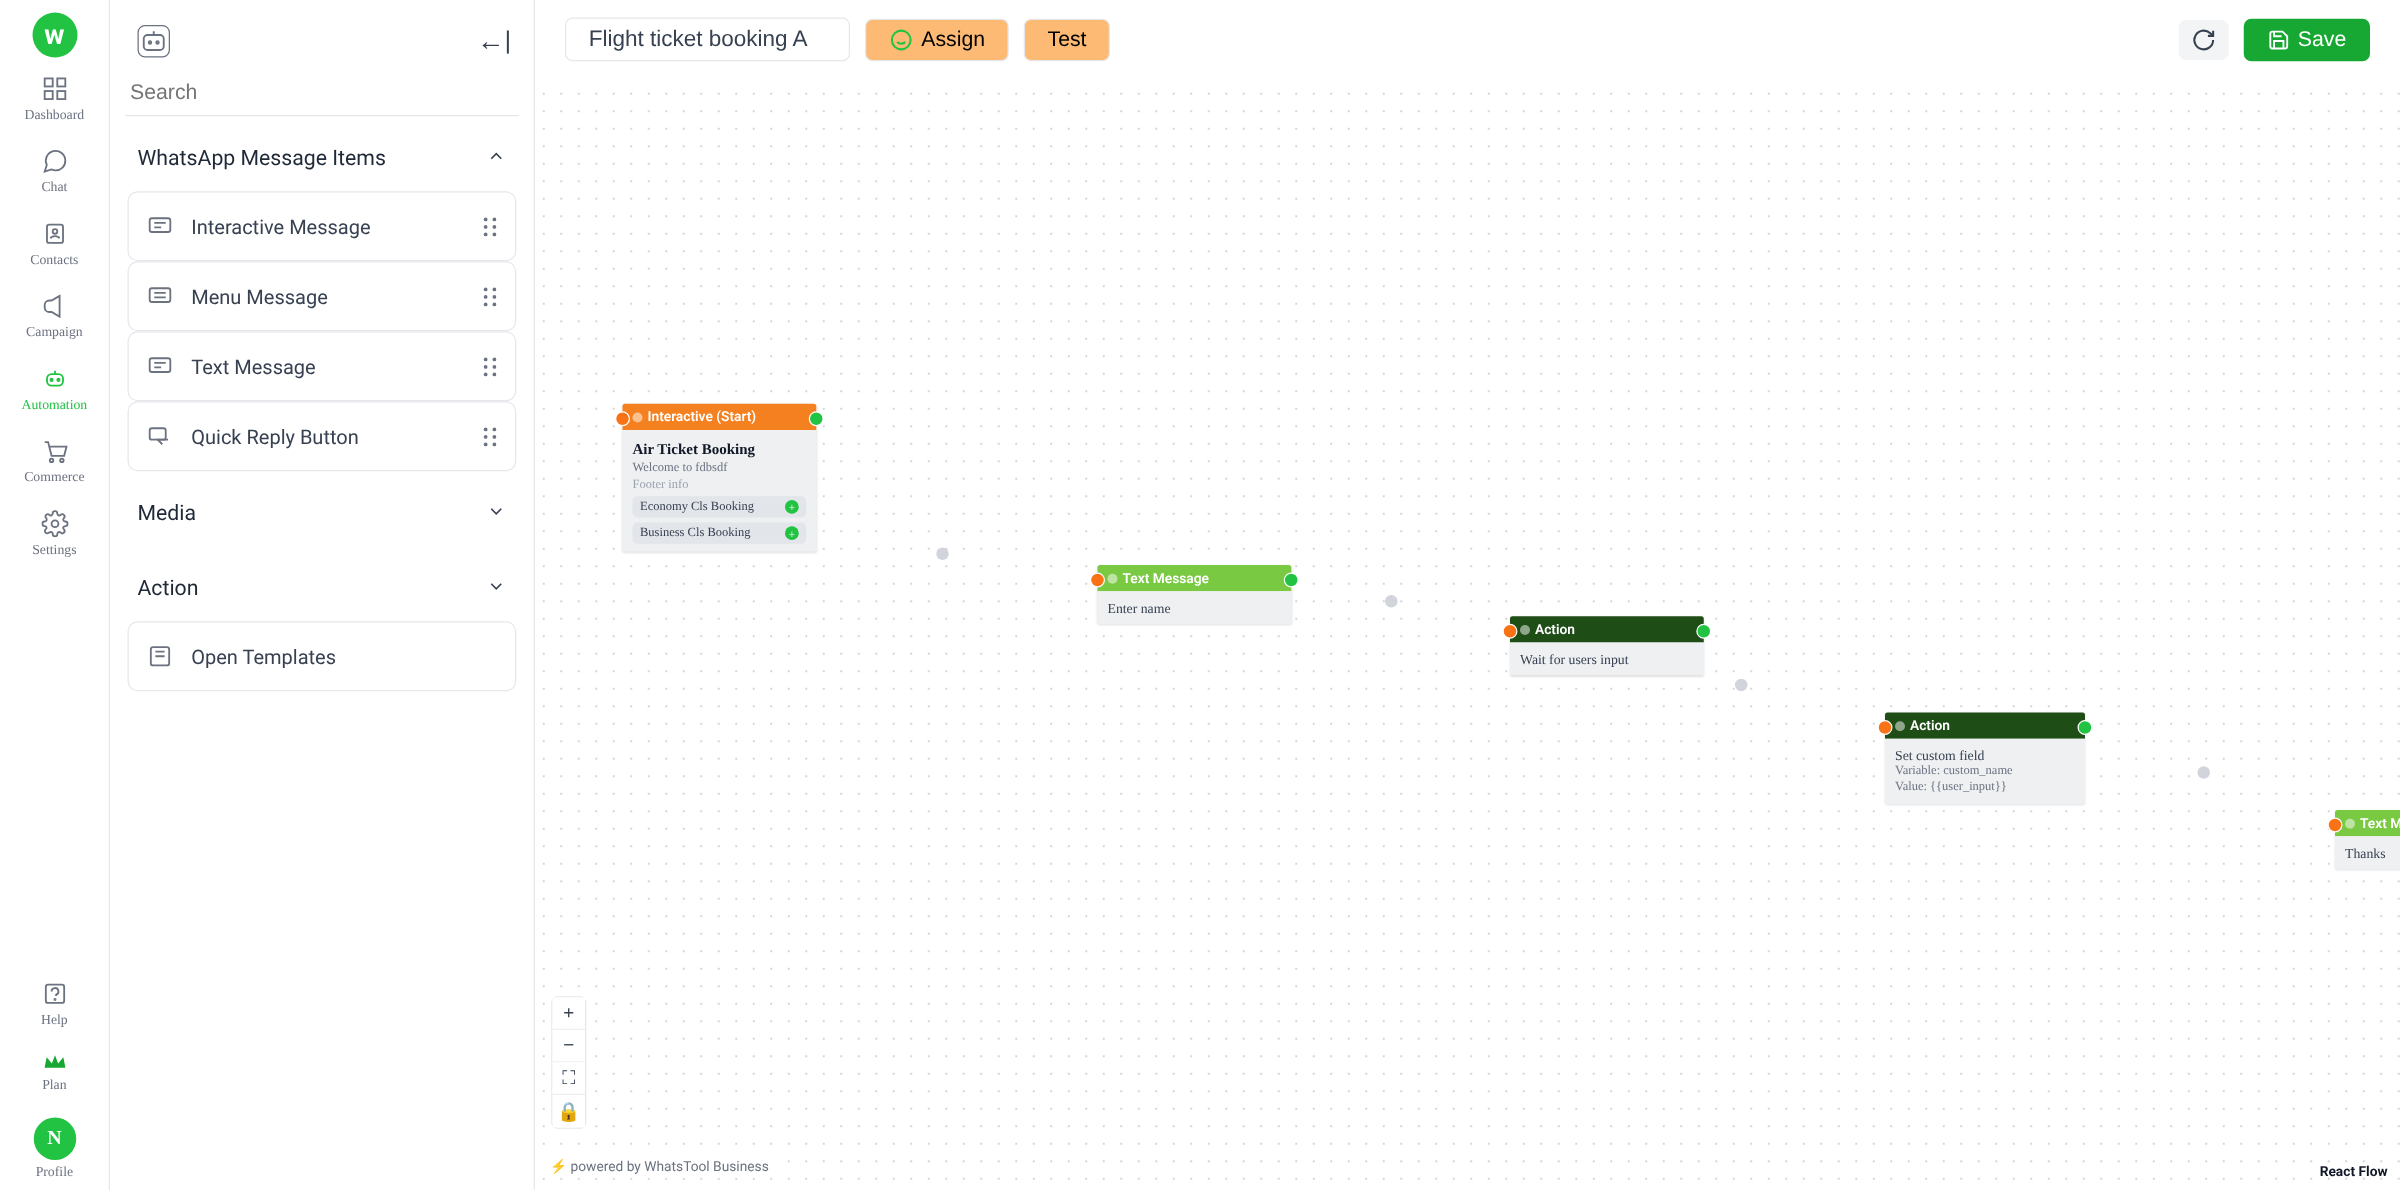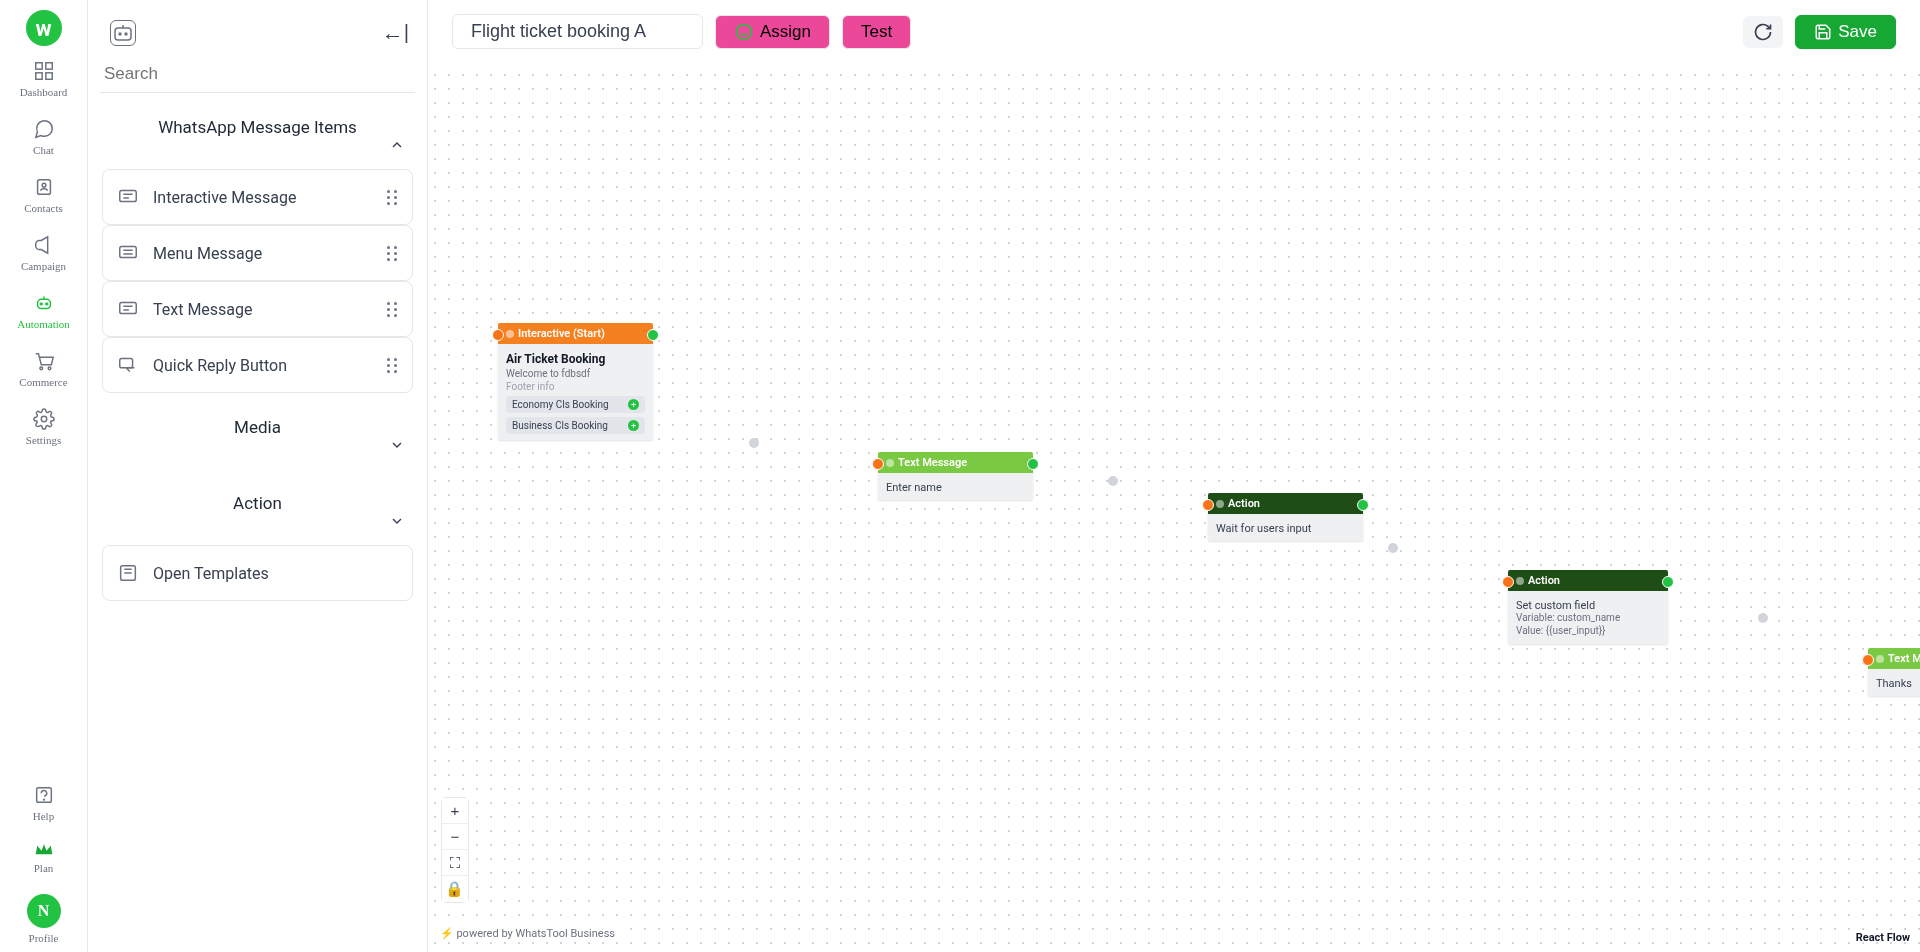--- a/index.html
+++ b/index.html
@@ -17,36 +17,36 @@
 .avatar-circle { width: 34px; height: 34px; border-radius: 50%; background: #22c342; color: #fff; display: flex; align-items: center; justify-content: center; font-weight: 600; font-size: 16px; }
 .plan-crown { width: 20px; height: 16px; }
 
 
 .palette { position: absolute; left: 88px; top: 0; width: 340px; height: 100%; border-right: 1px solid #e5e7eb; background: #fff; display: flex; flex-direction: column; }
 .palette-header { display: flex; align-items: center; padding: 20px 18px 8px; }
 .bot-icon { width: 26px; height: 26px; border: 1.5px solid #6b7280; border-radius: 6px; margin-left: 4px; }
 .back-arrow { margin-left: auto; font-size: 22px; color: #374151; cursor: pointer; }
 .search-wrap { padding: 2px 12px 0; }
 .search-input { width: 100%; border: none; border-bottom: 1px solid #e5e7eb; font-size: 17px; color: #6b7280; padding: 8px 4px; outline: none; }
-.section-head { display: flex; align-items: center; padding: 24px 22px 16px; cursor: pointer; flex-direction: column; }
+.section-head { display: flex; align-items: flex-start; padding: 24px 22px 16px; cursor: pointer; }
 .section-title { font-size: 17px; color: #1f2937; }
 .chev { margin-left: auto; width: 16px; height: 16px; stroke: #374151; fill: none; stroke-width: 2; }
 .comp-list { padding: 0 14px; display: flex; flex-direction: column; }
 .comp-card { display: flex; align-items: center; border: 1px solid #e5e7eb; border-radius: 8px; padding: 16px 14px; cursor: grab; }
 .comp-icon { width: 22px; height: 22px; stroke: #6b7280; fill: none; stroke-width: 1.6; margin-right: 14px; }
 .comp-label { font-size: 16px; color: #374151; }
 .drag-grip { margin-left: auto; display: grid; grid-template-columns: repeat(2, 4px); gap: 3px; }
 .drag-grip span { width: 3px; height: 3px; background: #6b7280; border-radius: 50%; }
 .subhead { font-size: 15px; color: #6b7280; padding: 18px 14px 10px; }
 
 
 .editor { position: absolute; left: 428px; top: 0; right: 0; bottom: 0; background: #fff; }
 .topbar { display: flex; align-items: center; gap: 12px; padding: 14px 24px; }
-.title-input { border: 1px solid #e5e7eb; border-radius: 6px; font-size: 18px; color: #374151; padding: 6px 18px; width: 251px; }
-.btn { display: flex; align-items: center; gap: 6px; border: 1px solid #e5e7eb; border-radius: 6px; font-size: 17px; padding: 6px 18px; background: #ec4899; cursor: pointer; }
+.title-input { border: 1px solid #e5e7eb; border-radius: 6px; font-size: 18px; color: #374151; padding: 6px 18px; width: 228px; }
+.btn { display: flex; align-items: center; gap: 6px; border: 1px solid #e5e7eb; border-radius: 6px; font-size: 17px; padding: 6px 18px; background: #fdba74; cursor: pointer; }
 .btn.assign svg { stroke: #22c342; fill: none; }
 .btn.save { background: #16a832; color: #fff; border-color: #16a832; }
 .btn.refresh { color: #374151; background: #f3f4f6; border: none; padding: 6px 10px; }
 .topbar-spacer { flex: 1; }
 
 
 .canvas { position: absolute; left: 0; right: 0; top: 68px; bottom: 0;
   background-color: #fff;
   background-image: radial-gradient(#d1d5db 0.8px, transparent 0.8px);
   background-size: 14px 14px;
@@ -55,21 +55,21 @@
 .zoom-controls button { width: 26px; height: 26px; border: none; background: #fff; cursor: pointer; font-size: 15px; color: #374151; border-bottom: 1px solid #eee; }
 .zoom-controls button:last-child { border-bottom: none; }
 .powered { position: absolute; left: 6px; bottom: 10px; font-size: 11px; color: #6b7280; background: #fff; padding: 2px 6px; }
 .powered b { color: #f59e0b; }
 .attribution { position: absolute; right: 10px; bottom: 8px; font-size: 11px; font-weight: 700; color: #111827; }
 
 
 .node { position: absolute; background: #f3f4f6; border-radius: 2px; box-shadow: 0 1px 2px rgba(0,0,0,.12); font-size: 11px; }
 .node-header { color: #fff; padding: 4px 8px; font-weight: 600; display: flex; align-items: center; gap: 4px; border-radius: 2px 2px 0 0; }
 .node-header .dot { width: 8px; height: 8px; border-radius: 50%; background: rgba(255,255,255,.5); }
-.node-body { background: #eef0f2; padding: 8px 8px 6px; }
+.node-body { background: #eef0f2; padding: 8px 8px 6px; font-family: Liberation Serif, serif; }
 .node-title-strong { font-size: 12px; font-weight: 700; color: #111827; margin-bottom: 2px; }
 .node-sub { color: #6b7280; font-size: 10px; margin-bottom: 2px; }
 .chip { background: #e2e5e9; border-radius: 4px; padding: 3px 6px; margin-top: 4px; font-size: 10px; color: #374151; display: flex; align-items: center; }
 .chip .plus { margin-left: auto; width: 11px; height: 11px; background: #22c342; border-radius: 50%; color:#fff; font-size:9px; display:flex; align-items:center; justify-content:center; }
 .port { position: absolute; width: 12px; height: 12px; border-radius: 50%; background: #22c342; border: 1px solid #fff; }
 .port.in { left: -6px; top: 6px; background:#f97316; }
 .port.out { right: -6px; top: 6px; }
 .edges { position: absolute; inset: 0; pointer-events: none; }
 .edge { stroke: #c9ccd1; stroke-width: 1.4; fill: none; }
 .dotplug { width:10px; height:10px; border-radius:50%; background:#d1d5db; position:absolute; }

